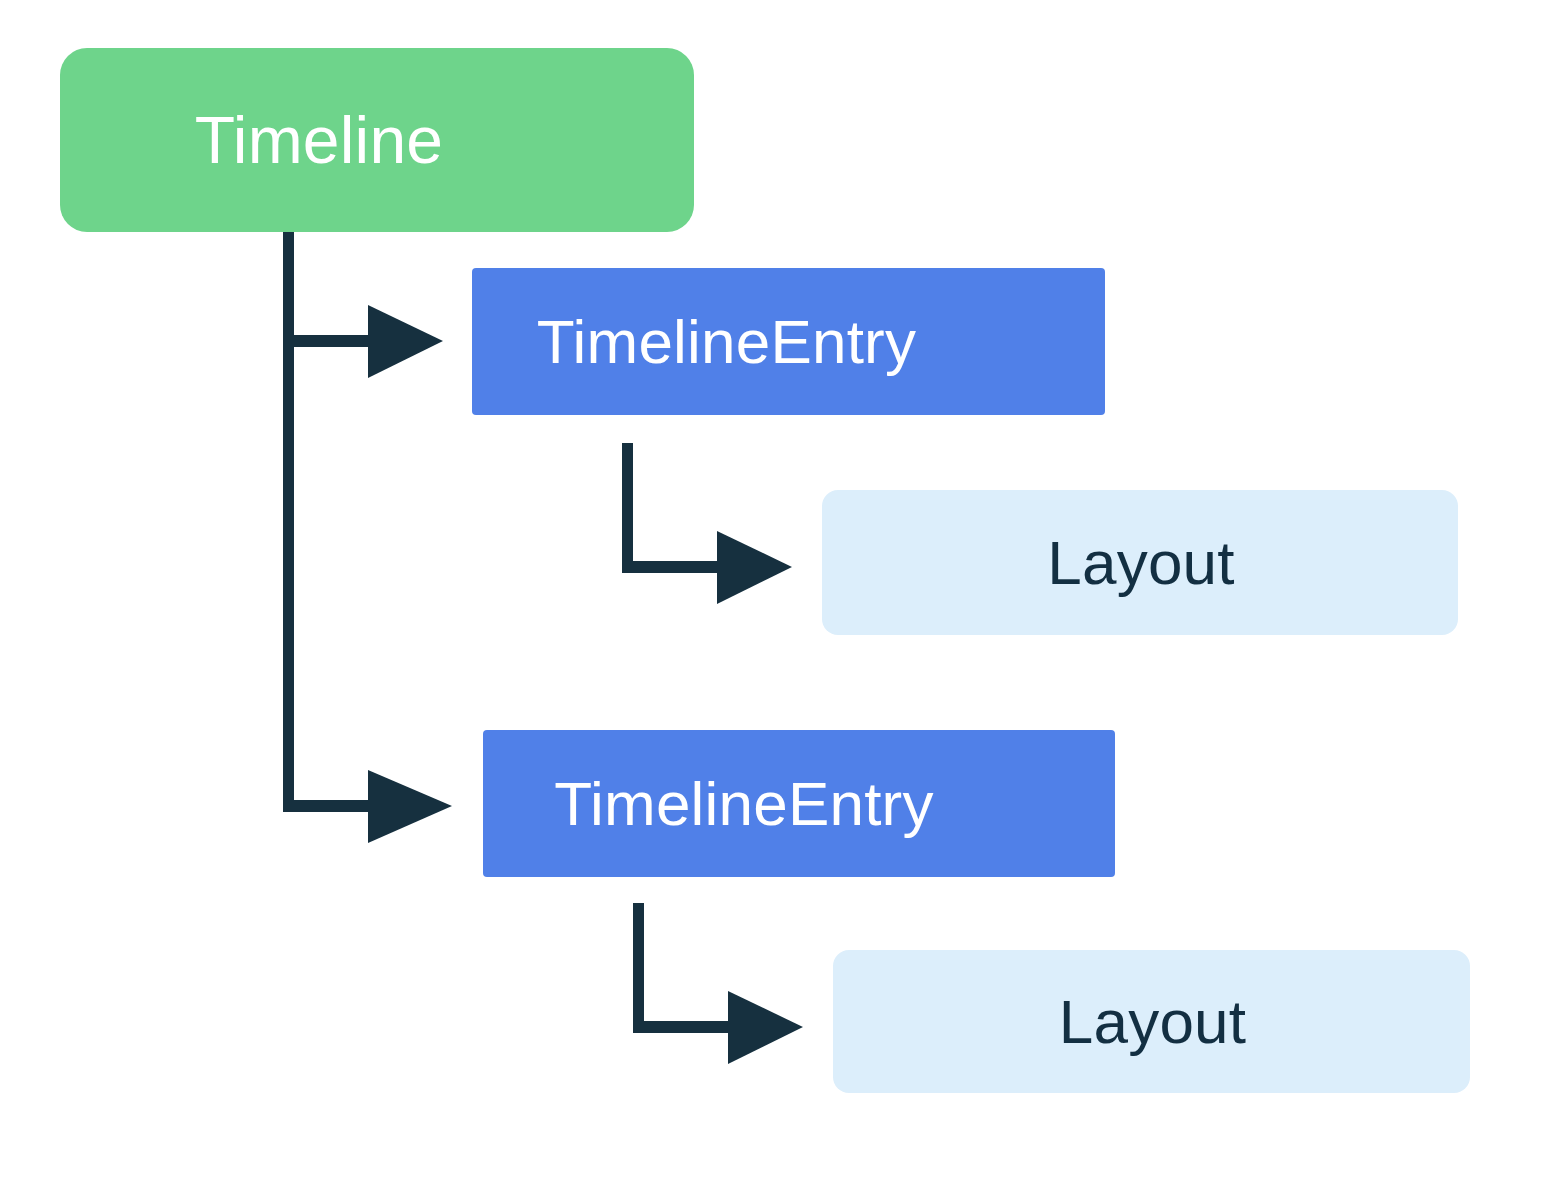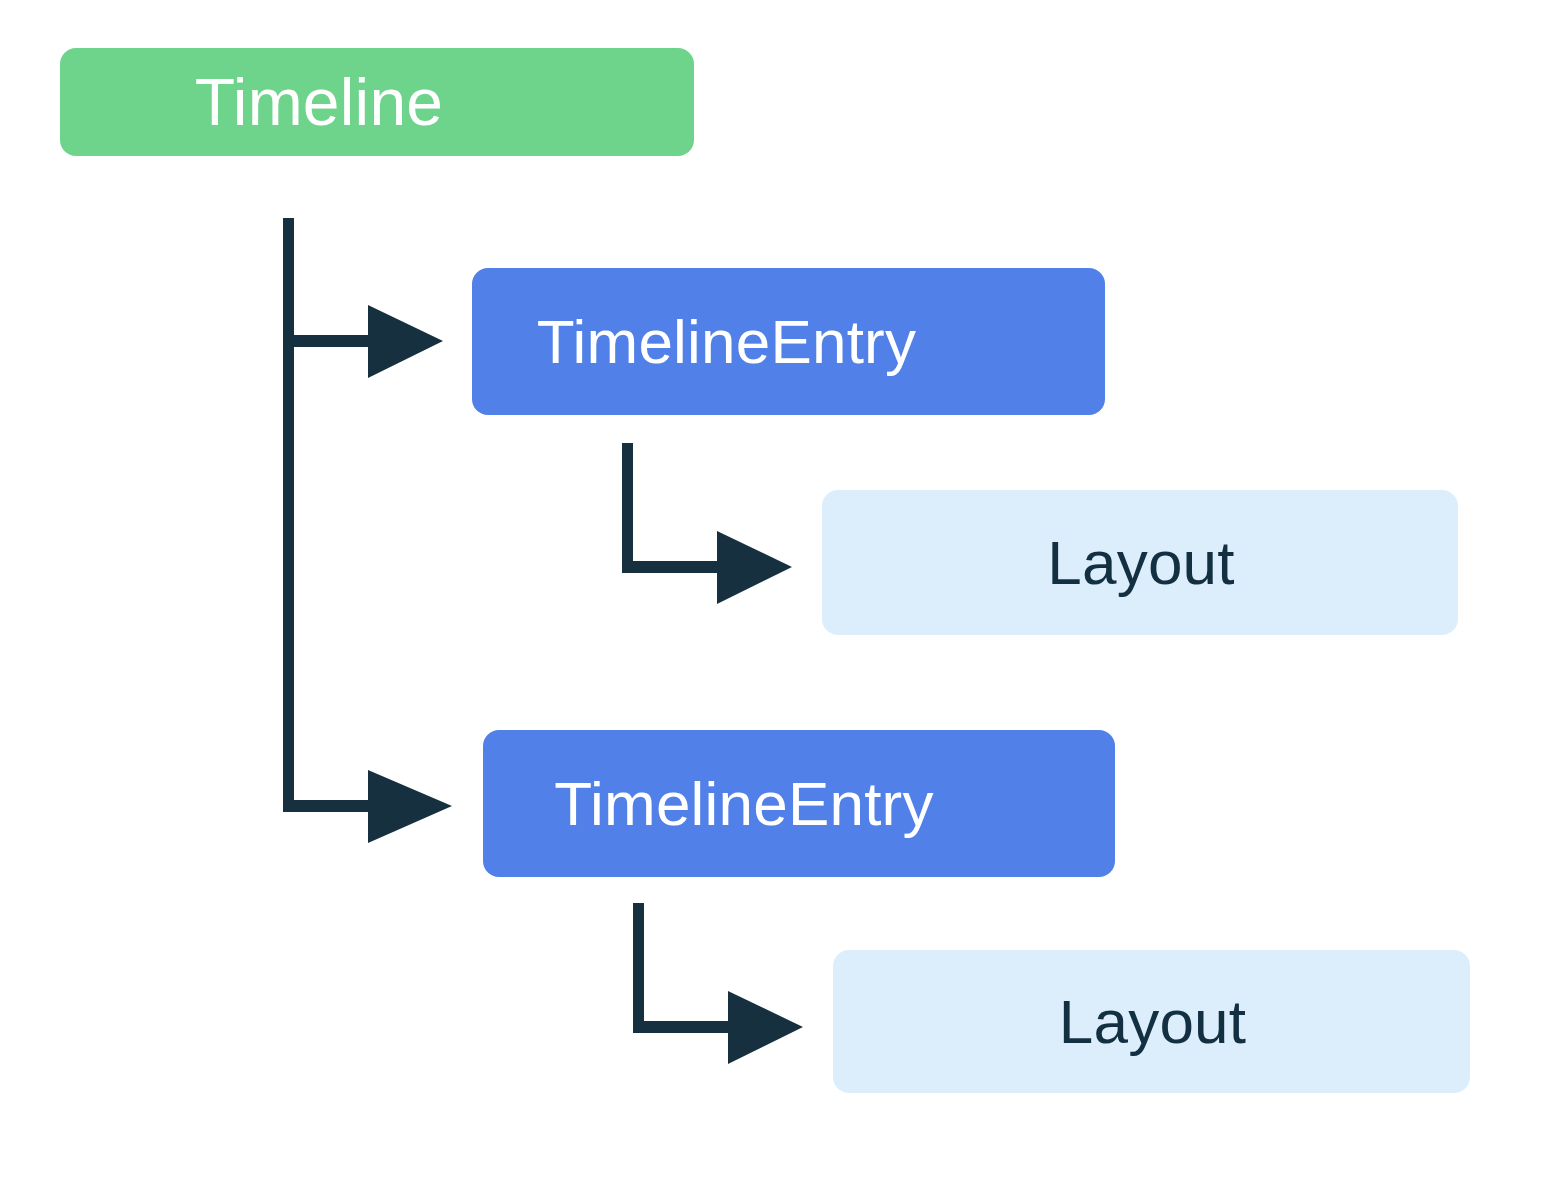--- a/index.html
+++ b/index.html
@@ -32,35 +32,35 @@
     display: block;
     line-height: 1;
     letter-spacing: 0.2px;
   }
 
   
   .node-root {
     left: 60px;
     top: 48px;
     width: 634px;
-    height: 108px;
+    height: 184px;
     background: #6ed48b;
-    border-radius: 16px;
+    border-radius: 27px;
     padding-left: 20px;
   }
   .node-root .node-label {
     color: #ffffff;
     font-size: 66px;
     transform: translateX(-68px);
   }
 
   
   .node-entry {
     background: #5080e8;
-    border-radius: 16px;
+    border-radius: 4px;
   }
   .node-entry .node-label {
     color: #ffffff;
     font-size: 62px;
   }
   .node-entry-1 {
     left: 472px;
     top: 268px;
     width: 633px;
     height: 147px;

